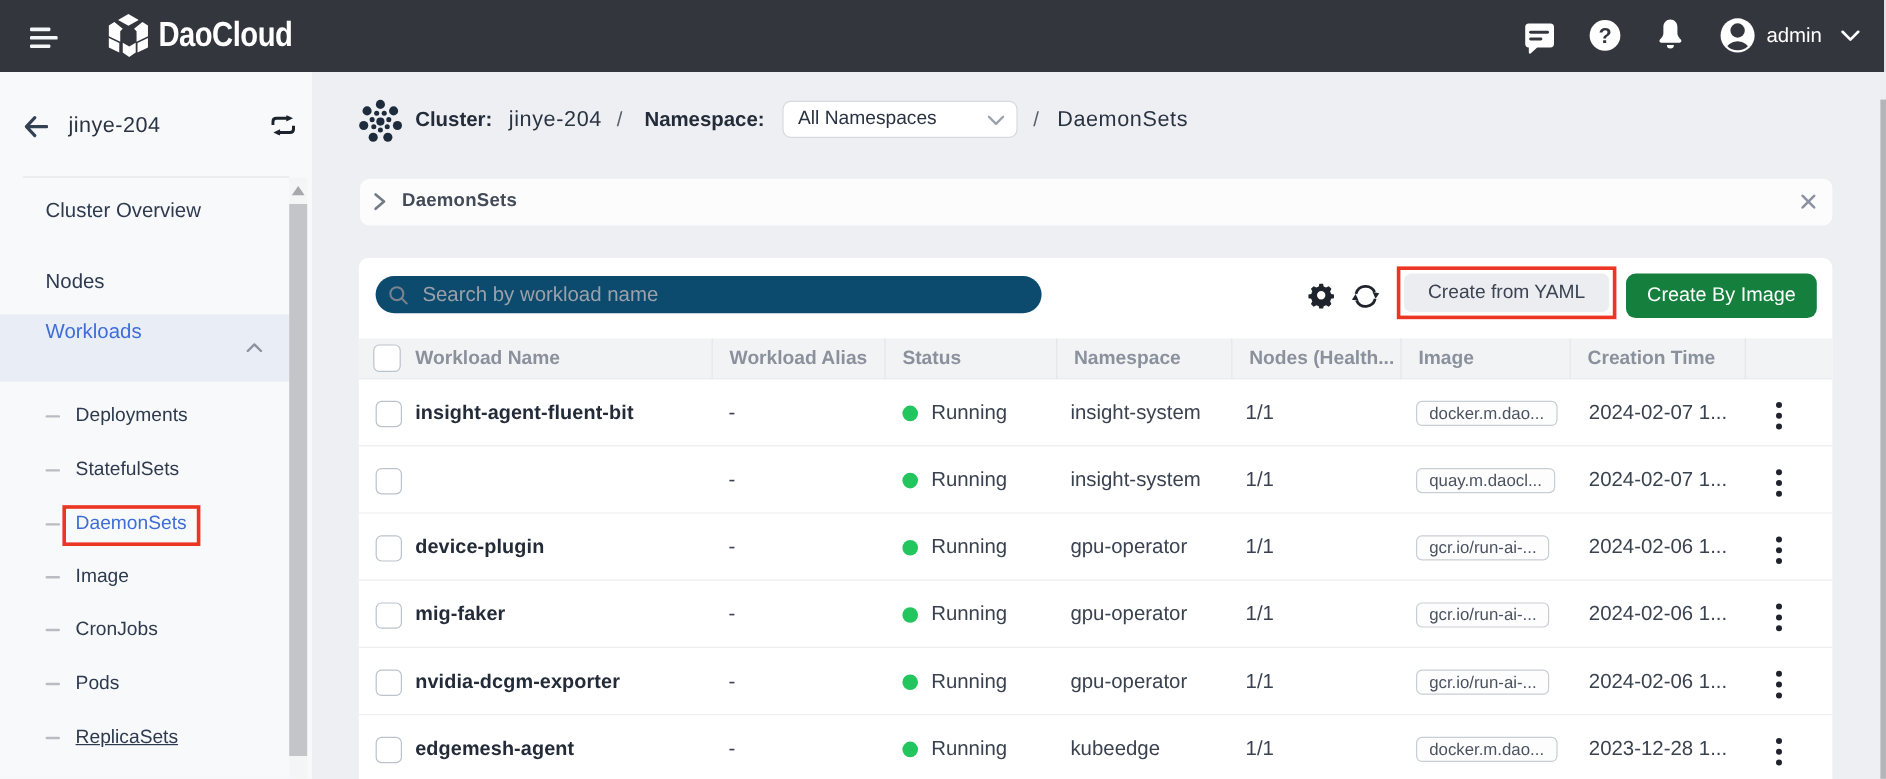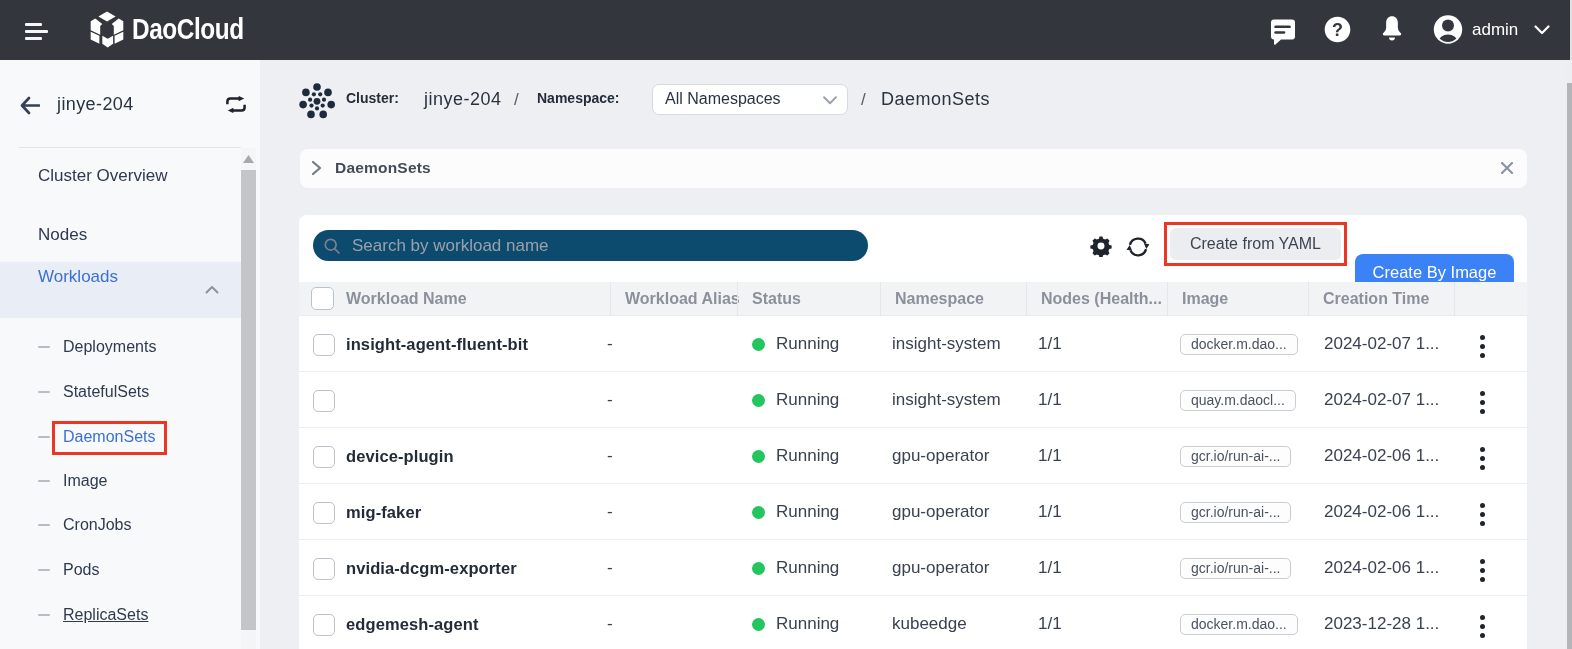--- a/index.html
+++ b/index.html
@@ -20,31 +20,31 @@
 .menu-item { position:absolute; left:38px; font-size:17px; color:#2e3a4e; }
 #wl-row { position:absolute; left:0; top:202px; width:241px; height:56px; background:#e9eef6; }
 .sub-item { position:absolute; left:63px; font-size:16px; color:#2e3a4e; }
 .sub-dash { position:absolute; left:38px; width:12px; height:2px; background:#b9bdc3; border-radius:1px; }
 
 #sb-track { position:absolute; left:241px; top:88px; width:15px; height:501px; background:#f4f5f6; }
 #sb-thumb { position:absolute; left:241px; top:110px; width:15px; height:460px; background:#c4c5c8; }
 
 
 #main { position:absolute; left:260px; top:60px; width:1312px; height:589px; background:#edeff2; }
-.crumb-bold { font-weight:bold; color:#242c3a; font-size:14px; }
+.crumb-bold { font-weight:bold; color:#242c3a; font-size:17px; }
 .crumb-txt { color:#2a3342; font-size:18px; letter-spacing:0.5px; }
 .crumb-sep { color:#565e6b; font-size:17px; }
 #ns-select { position:absolute; left:392px; top:24px; width:196px; height:31px; background:#fff; border:1px solid #d6dae0; border-radius:7px; }
 #collapse-bar { position:absolute; left:40px; top:89px; width:1227px; height:39px; background:#fcfcfd; border-radius:8px; }
 #card { position:absolute; left:39px; top:155px; width:1228px; height:500px; background:#fff; border-radius:8px; }
 
 
 #search-pill { position:absolute; left:14px; top:15px; width:555px; height:31px; background:#0c4a6e; border-radius:16px; }
 #btn-yaml { position:absolute; left:871px; top:13px; width:171px; height:32px; background:#ebedf0; border-radius:6px; color:#3c4453; font-size:16px; text-align:center; line-height:32px; }
-#btn-image { position:absolute; left:1056px; top:13px; width:159px; height:37px; background:#3b82f6; border-radius:8px; color:#fff; font-size:16.5px; text-align:center; line-height:37px;margin-top:26px; }
+#btn-image { position:absolute; left:1056px; top:13px; width:159px; height:37px; background:#15803d; border-radius:8px; color:#fff; font-size:16.5px; text-align:center; line-height:37px; }
 
 
 #thead { position:absolute; left:0; top:67px; width:1228px; height:34px; background:#f2f3f5; border-bottom:1px solid #e9ebee; }
 .th { position:absolute; top:0; height:34px; line-height:34px; font-weight:bold; color:#8b919c; font-size:16px; border-left:1px solid #e4e6ea; padding-left:14px; }
 .row { position:absolute; left:0; width:1228px; height:56px; border-bottom:1px solid #eceef0; }
 .cb { position:absolute; width:22px; height:22px; border:1.5px solid #bcc2cb; border-radius:5px; background:#fff; }
 .cell { position:absolute; top:0; height:56px; line-height:56px; font-size:17px; color:#3a4250; white-space:nowrap; overflow:hidden; }
 .wname { font-weight:bold; color:#232b38; font-size:16.5px; letter-spacing:0.1px; }
 .dot { display:inline-block; width:13px; height:13px; border-radius:50%; background:#22c55e; margin-left:1px; margin-right:11px; vertical-align:-1.5px; }
 .tag { display:inline-block; border:1px solid #c9cdd4; border-radius:5px; background:#fdfdfe; color:#4a5260; font-size:14px; line-height:19px; padding:0 10px; }
@@ -218,21 +218,21 @@
       <polygon points="17.8,8.3 23.4,9.3 20.3,13.9" fill="#1f232b"></polygon>
       <polygon points="6.2,15.7 0.6,14.7 3.7,10.1" fill="#1f232b"></polygon>
     </svg>
     <div id="btn-yaml">Create from YAML</div>
     <div id="btn-image">Create By Image</div>
     <div class="redbox" style="left:865px; top:7px; width:183px; height:44px;"></div>
 
     <div id="thead">
       <div class="cb" style="left:12px; top:5px; width:23px; height:23px;"></div>
       <div class="th" style="left:0; width:294px; border-left:none; padding-left:47px;">Workload Name</div>
-      <div class="th" style="left:294px; width:143px;margin-left:17px;">Workload Alias</div>
+      <div class="th" style="left:294px; width:143px;">Workload Alias</div>
       <div class="th" style="left:438px; width:143px;">Status</div>
       <div class="th" style="left:581px; width:146px;">Namespace</div>
       <div class="th" style="left:727px; width:141px;">Nodes (Health...</div>
       <div class="th" style="left:868px; width:141px;">Image</div>
       <div class="th" style="left:1009px; width:146px;">Creation Time</div>
       <div class="th" style="left:1155px; width:73px;"></div>
     </div>
     <div class="row" style="top:101px;">
       <div class="cb" style="left:14px; top:18px;"></div>
       <div class="cell wname" style="left:47px; width:252px;">insight-agent-fluent-bit</div>

